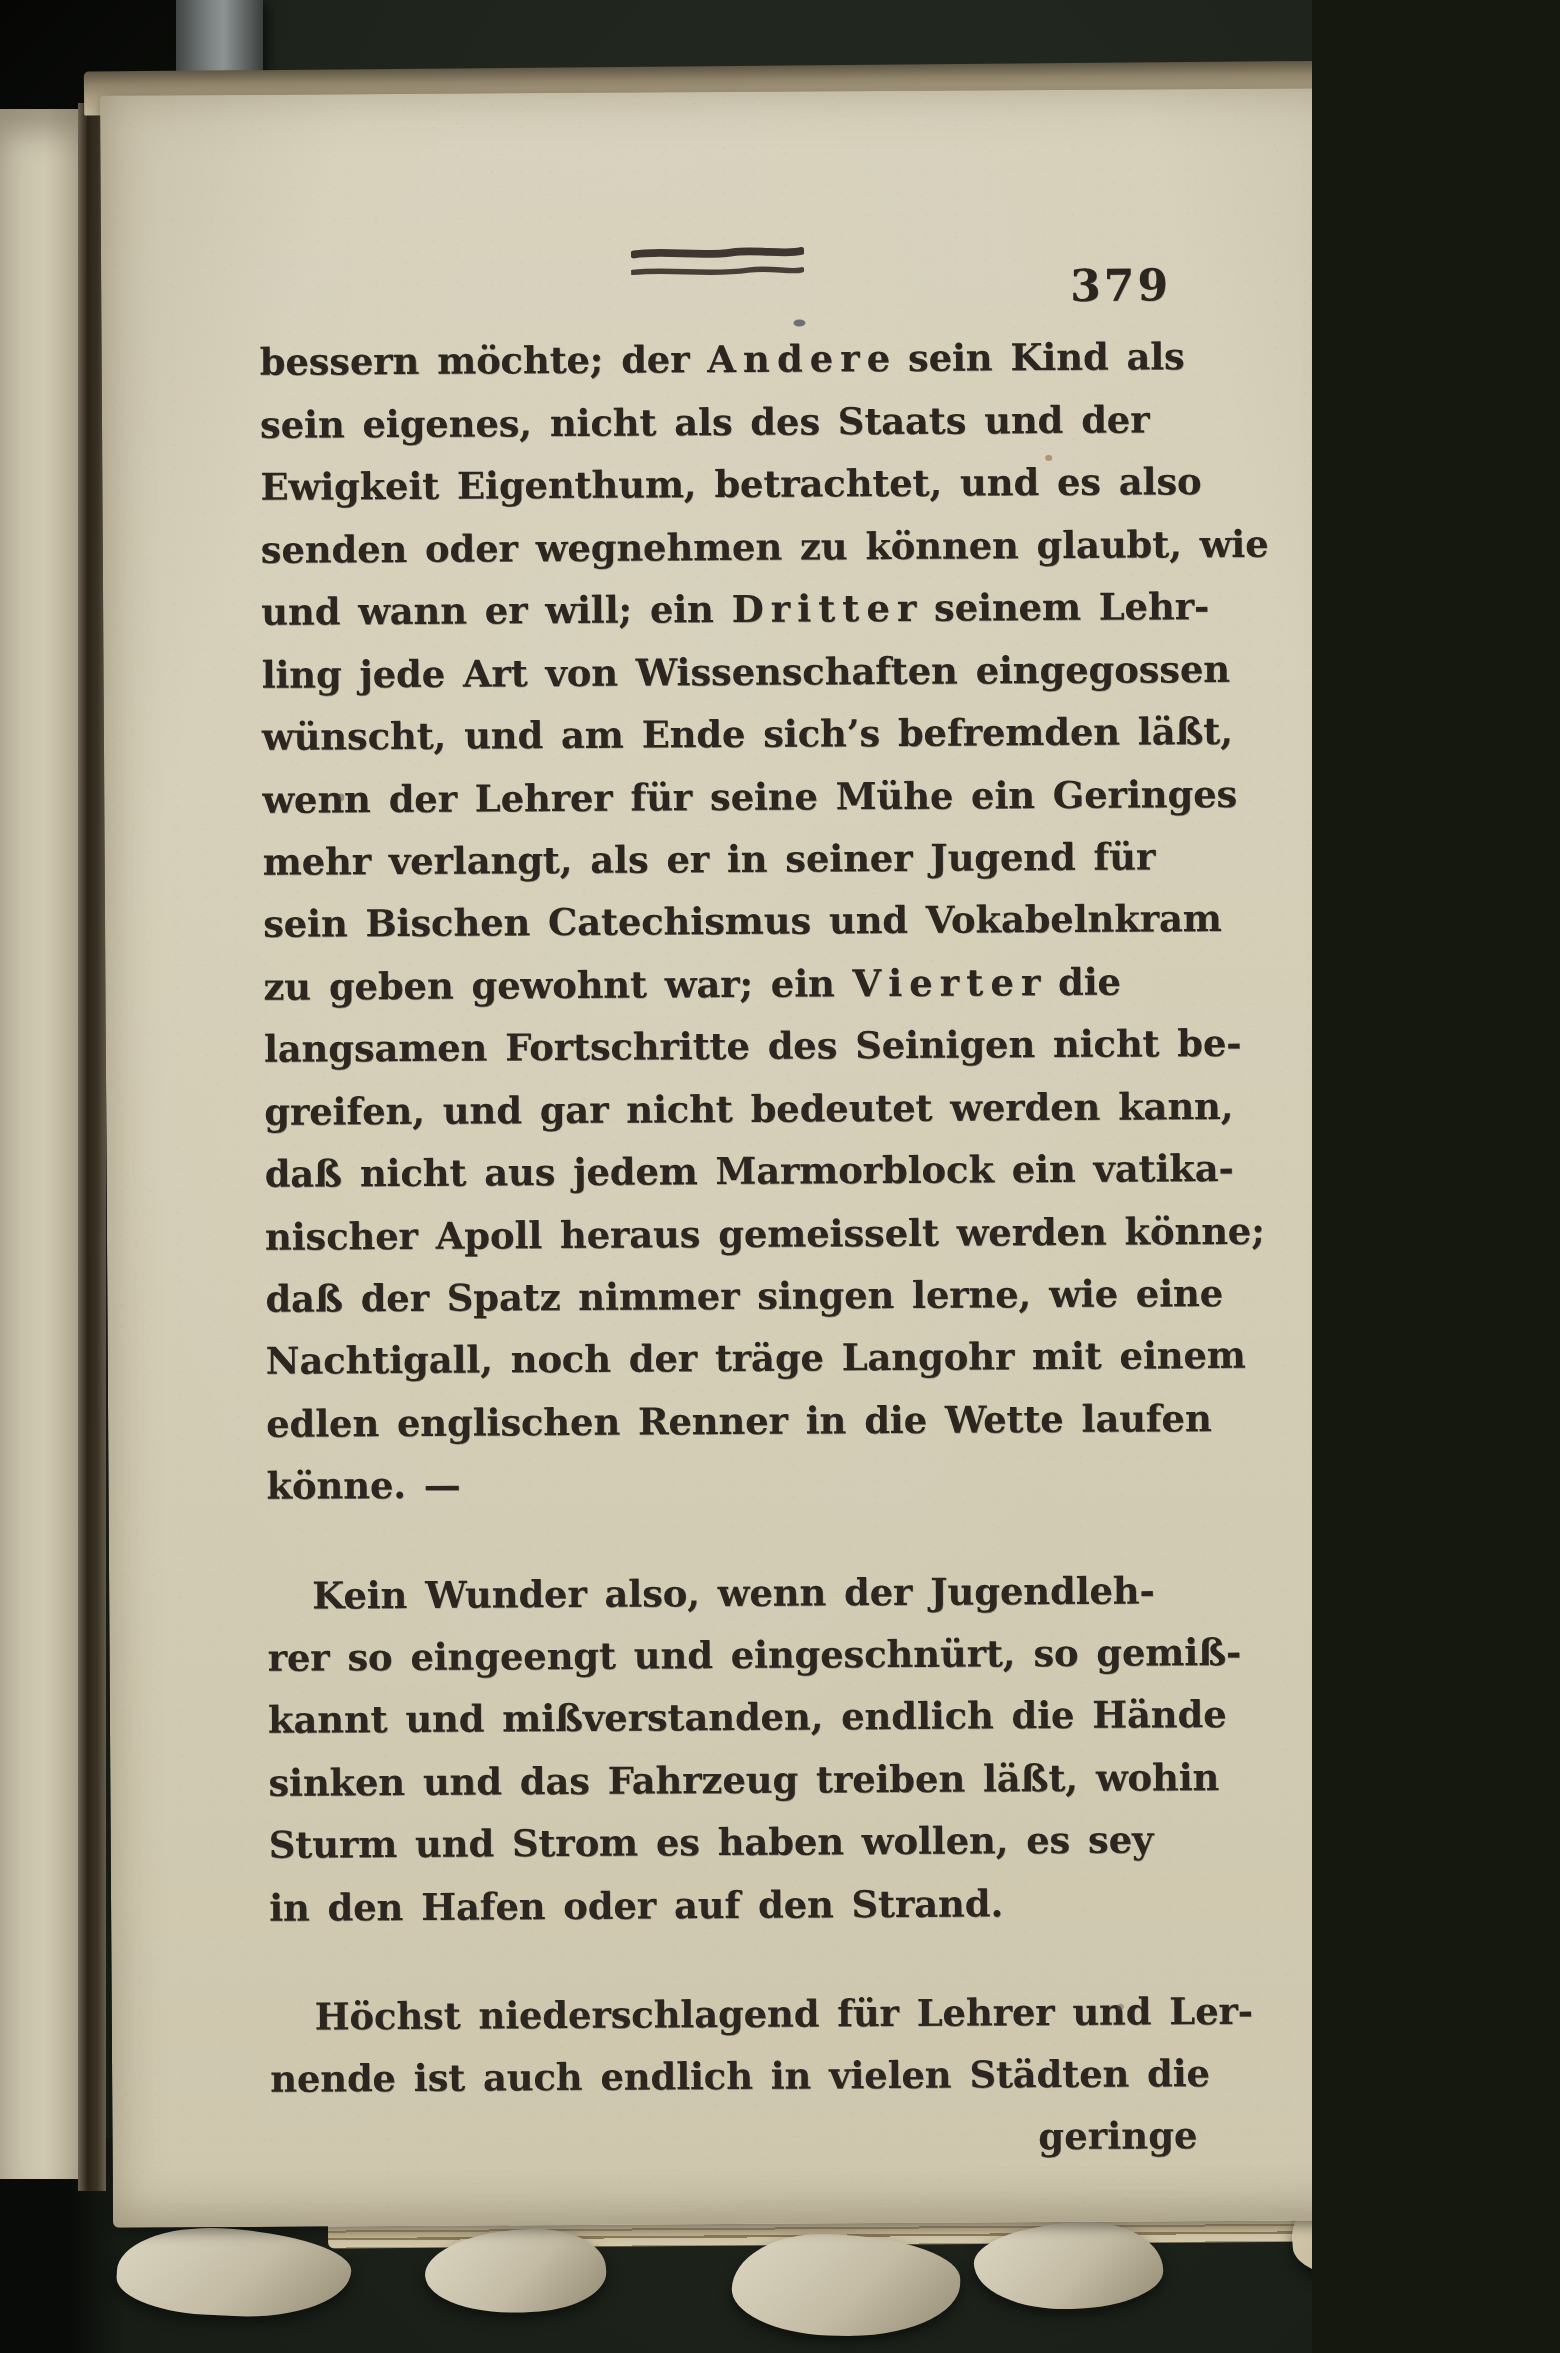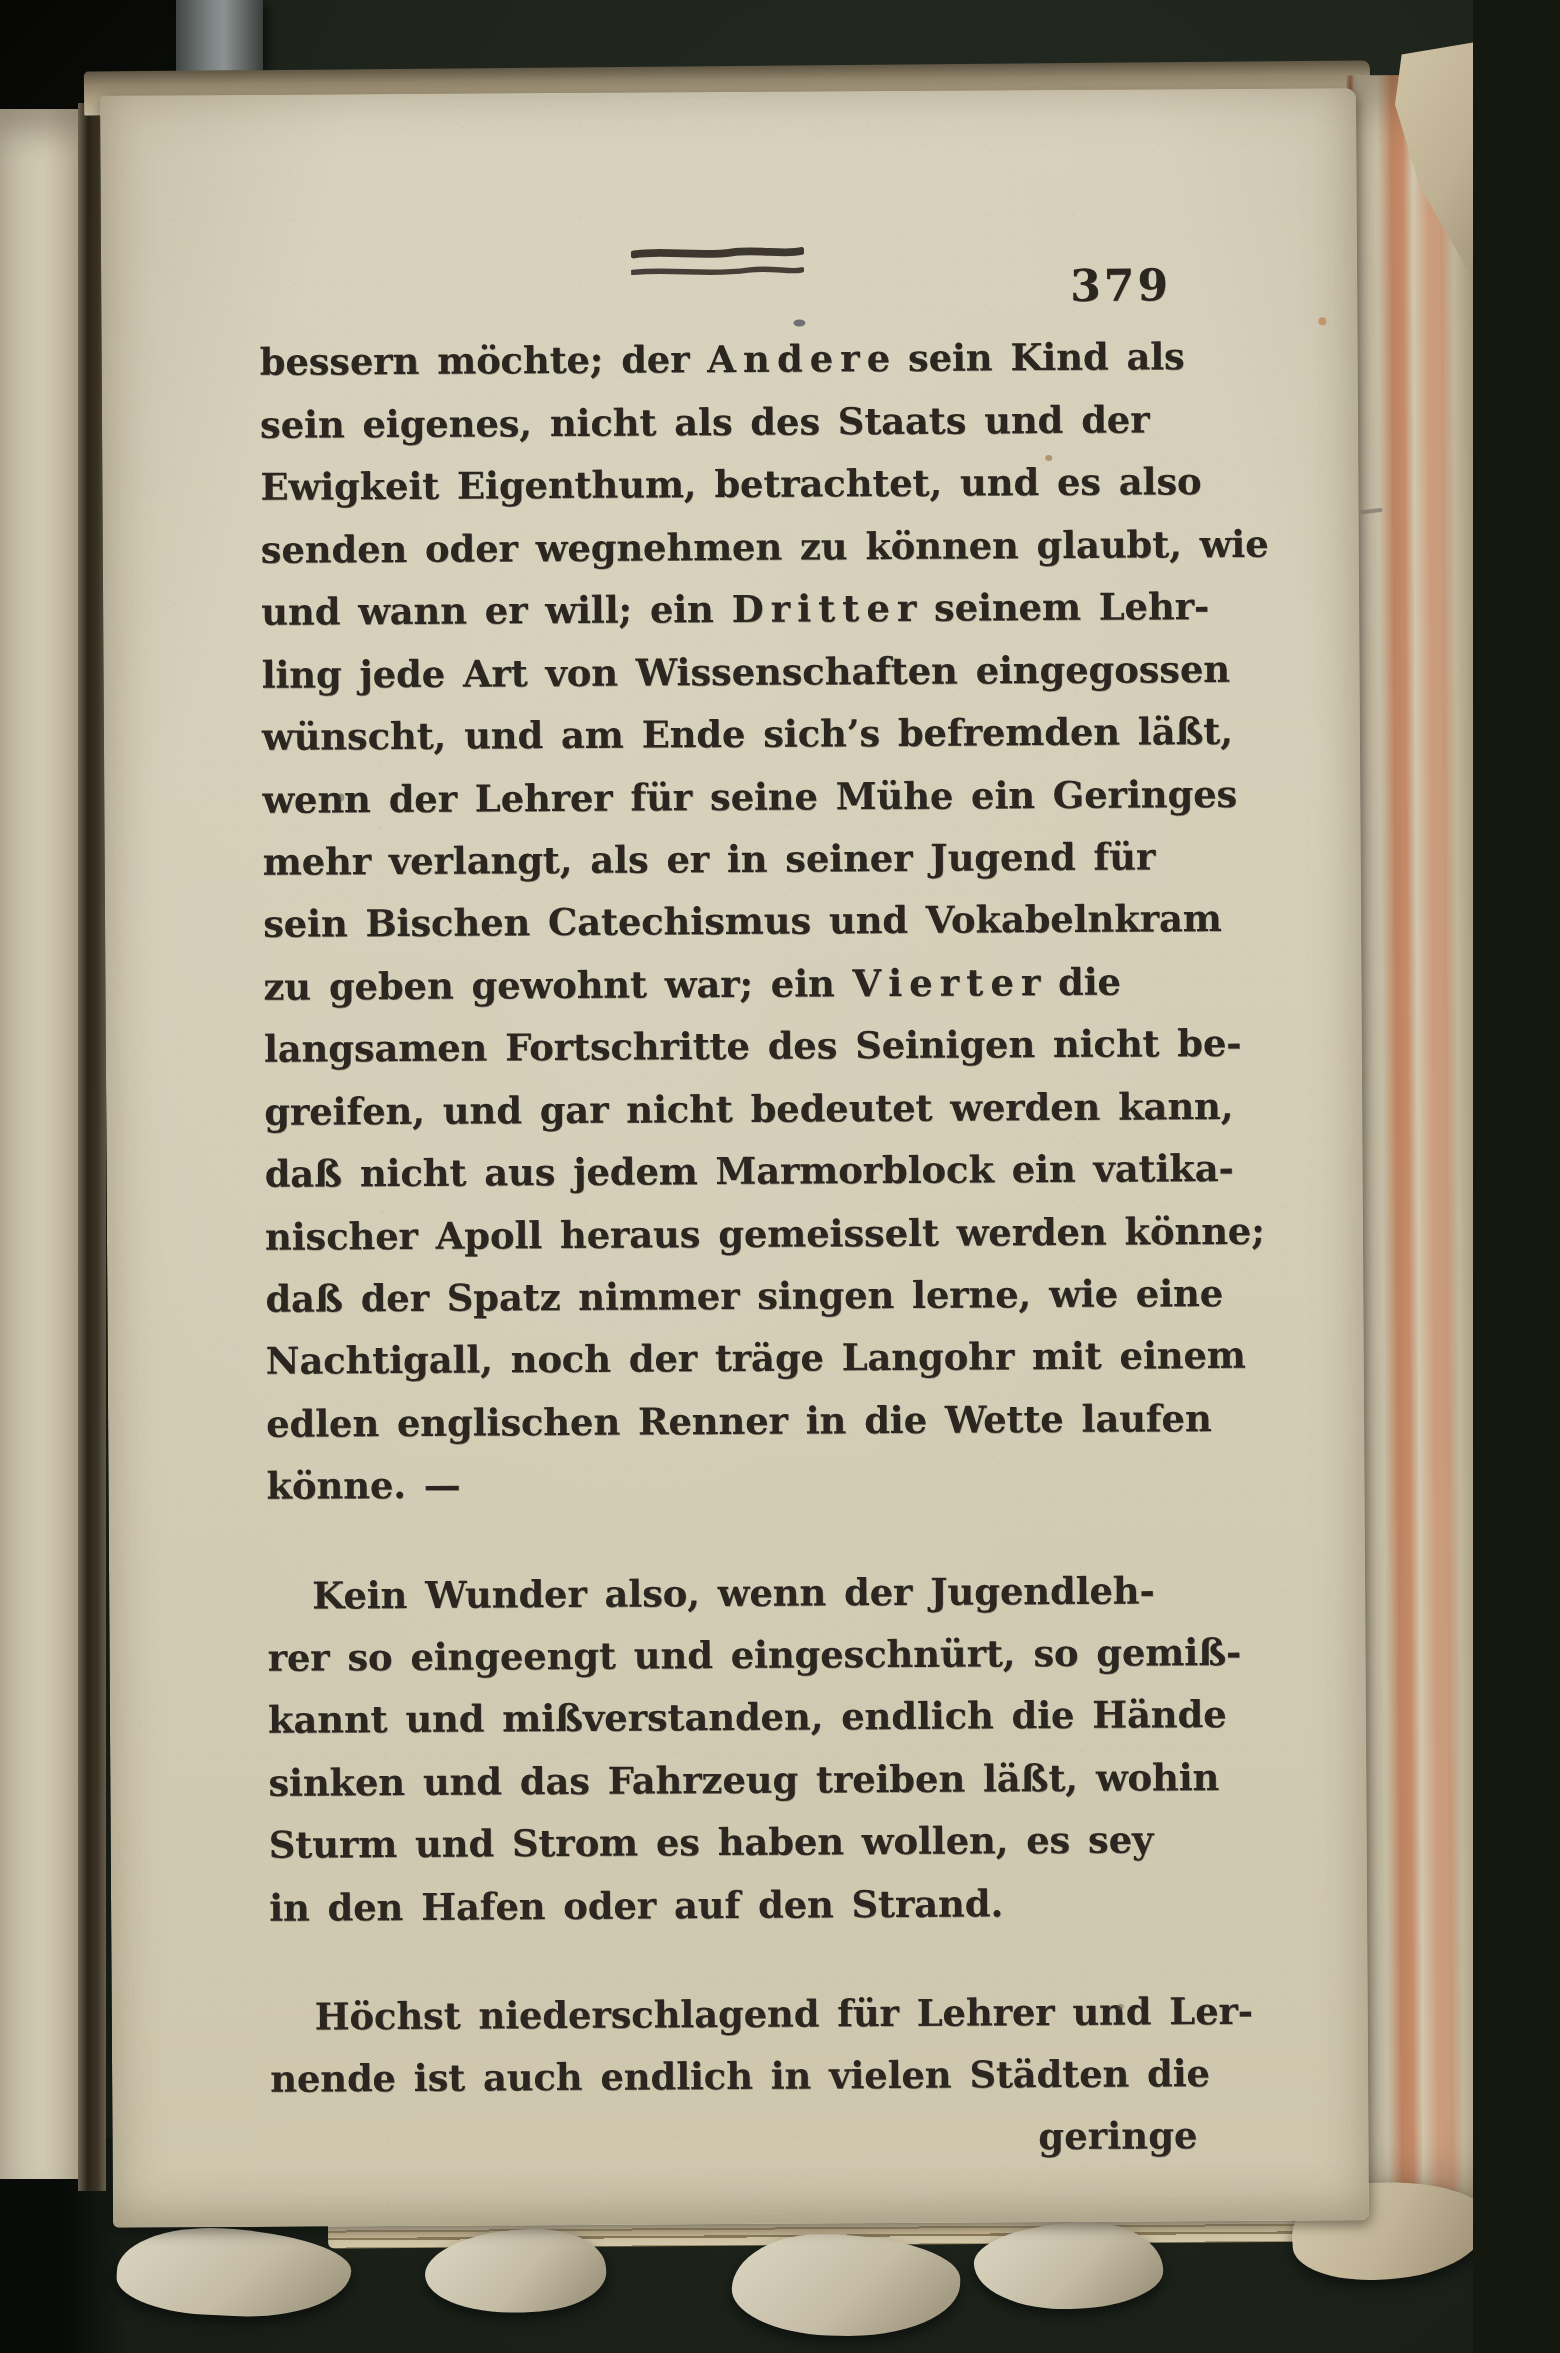--- a/index.html
+++ b/index.html
@@ -1,16 +1,16 @@
 <!DOCTYPE html>
 <html style="font-size:12.5px"><head>
 <meta charset="utf-8">
 <style>
   html,body{margin:0;padding:0;background:#14180f;}
-  .canvas{position:relative;width:1473px;height:2354px;overflow:hidden;
+  .canvas{position:relative;width:1312px;height:2354px;overflow:hidden;
     background:
       radial-gradient(ellipse at 65% 35%, #272d25 0%, #20261e 45%, #171c15 100%);
     font-family:"DejaVu Serif","Liberation Serif",serif;}
   
   .shade-tl{position:absolute;left:0;top:0;width:179px;height:367px;
     background:linear-gradient(135deg,#060705 0%,#0b0d09 55%,rgba(11,13,9,0) 100%);}
   .shade-bl{position:absolute;left:0;top:2138px;width:125px;height:215px;
     background:linear-gradient(90deg,#090b08 55%,rgba(9,11,8,0) 100%);}
   .shade-br{position:absolute;left:1467px;top:2107px;width:94px;height:247px;
     background:linear-gradient(270deg,#12160f 40%,rgba(18,22,15,0) 100%);}

